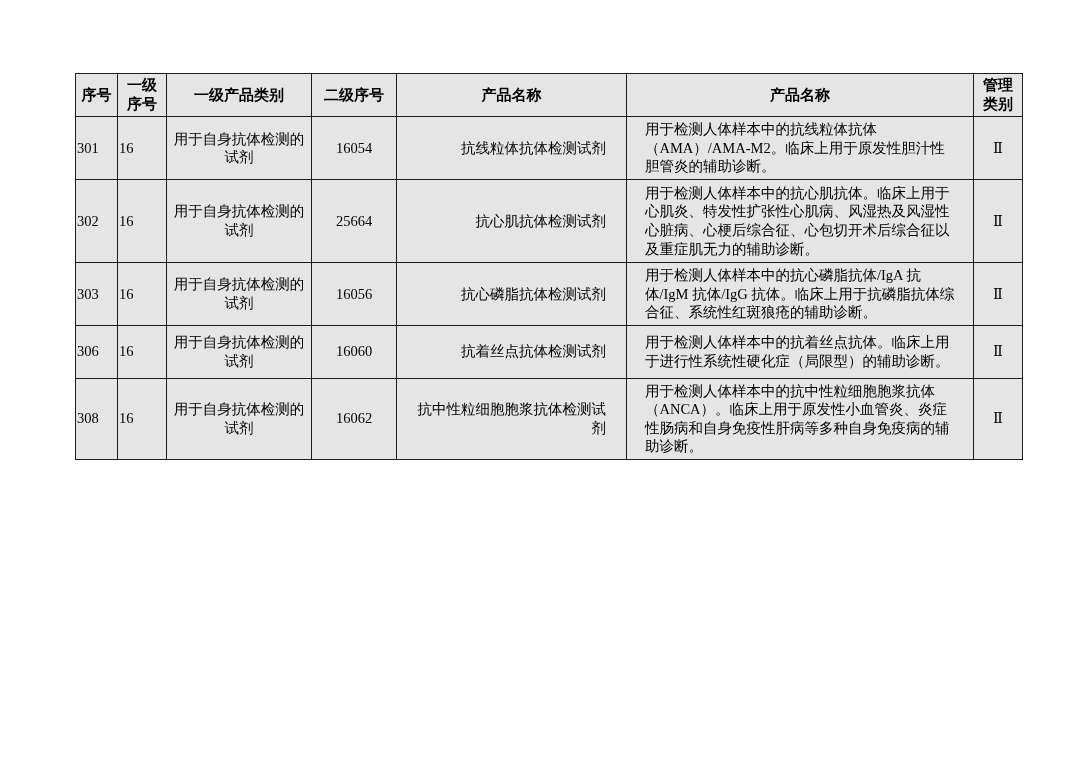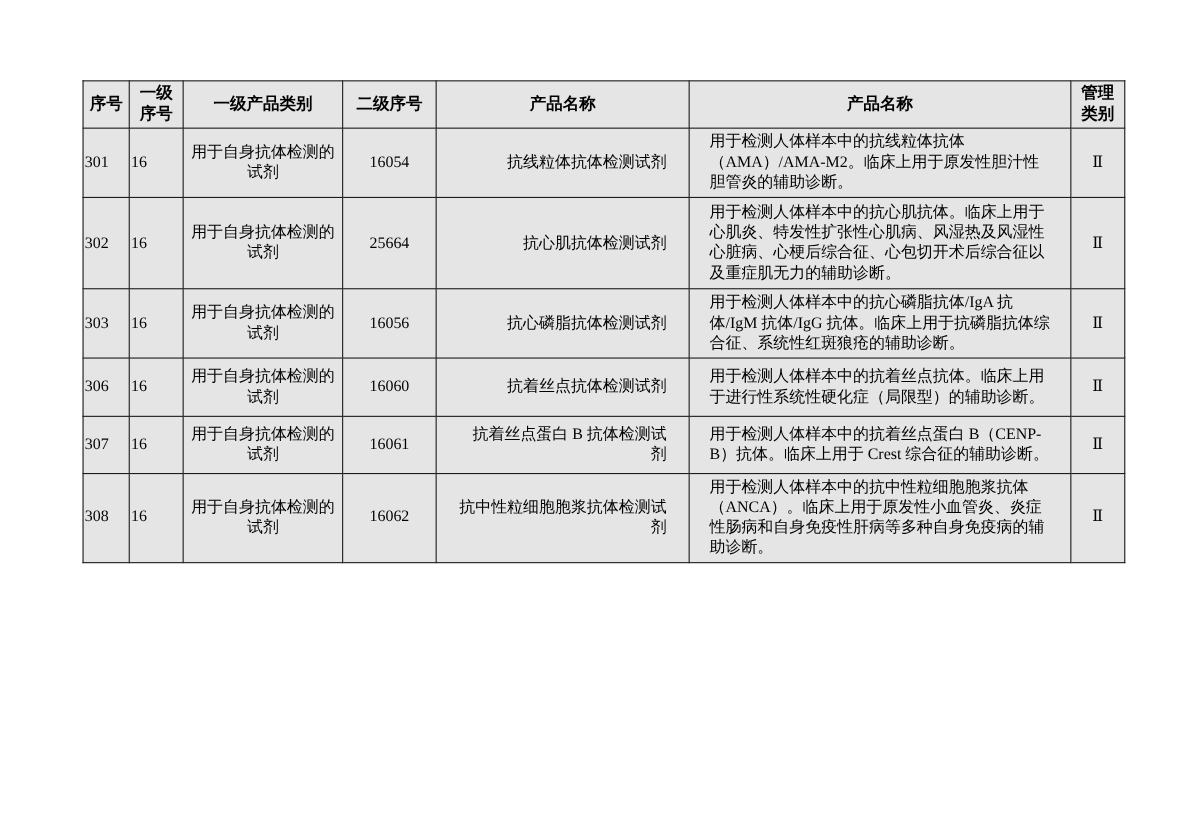--- a/index.html
+++ b/index.html
@@ -105,29 +105,20 @@
       <tr>
         <td class="col-no">306</td>
         <td class="col-l1">16</td>
         <td class="col-cat">用于自身抗体检测的试剂</td>
         <td class="col-l2">16060</td>
         <td class="col-name">抗着丝点抗体检测试剂</td>
         <td class="col-use">用于检测人体样本中的抗着丝点抗体。临床上用于进行性系统性硬化症（局限型）的辅助诊断。</td>
         <td class="col-cls">Ⅱ</td>
       </tr>
       <tr>
-        <td class="col-no">307</td>
-        <td class="col-l1">16</td>
-        <td class="col-cat">用于自身抗体检测的试剂</td>
-        <td class="col-l2">16061</td>
-        <td class="col-name">抗着丝点蛋白 B 抗体检测试剂</td>
-        <td class="col-use">用于检测人体样本中的抗着丝点蛋白 B（CENP-B）抗体。临床上用于 Crest 综合征的辅助诊断。</td>
-        <td class="col-cls">Ⅱ</td>
-      </tr>
-      <tr>
         <td class="col-no">308</td>
         <td class="col-l1">16</td>
         <td class="col-cat">用于自身抗体检测的试剂</td>
         <td class="col-l2">16062</td>
         <td class="col-name">抗中性粒细胞胞浆抗体检测试剂</td>
         <td class="col-use">用于检测人体样本中的抗中性粒细胞胞浆抗体（ANCA）。临床上用于原发性小血管炎、炎症性肠病和自身免疫性肝病等多种自身免疫病的辅助诊断。</td>
         <td class="col-cls">Ⅱ</td>
       </tr>
     </tbody>
 </table>

